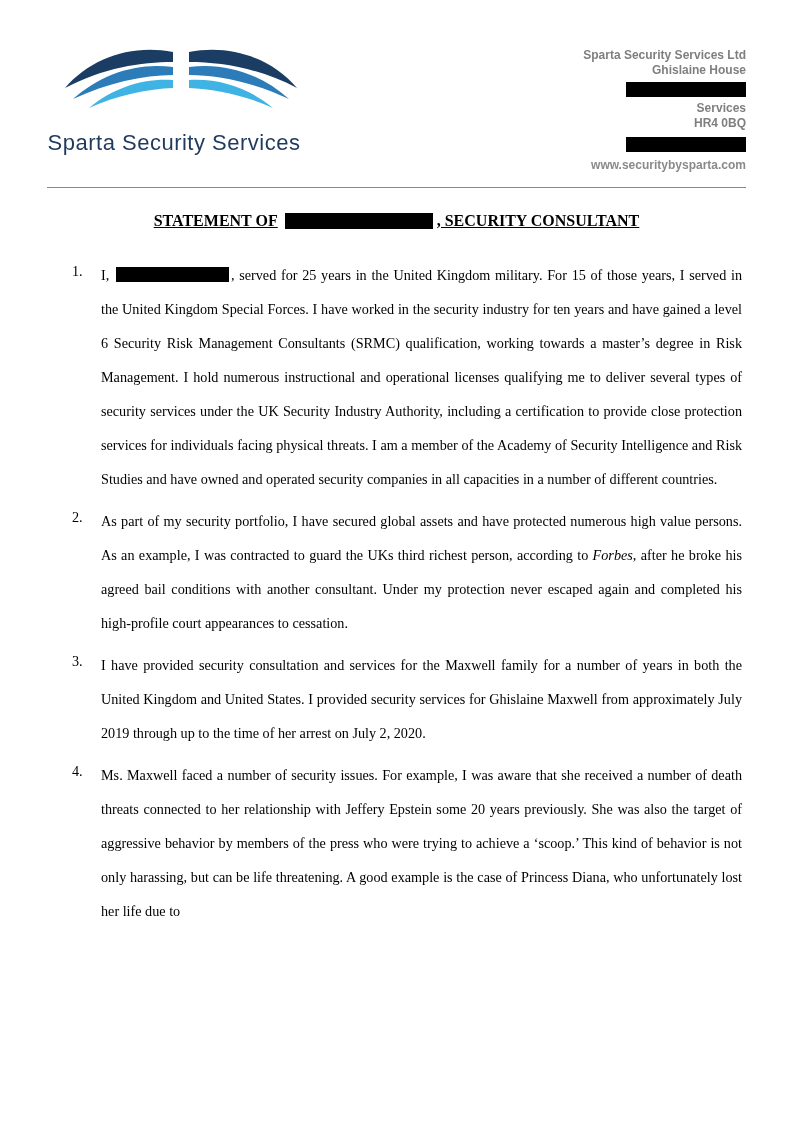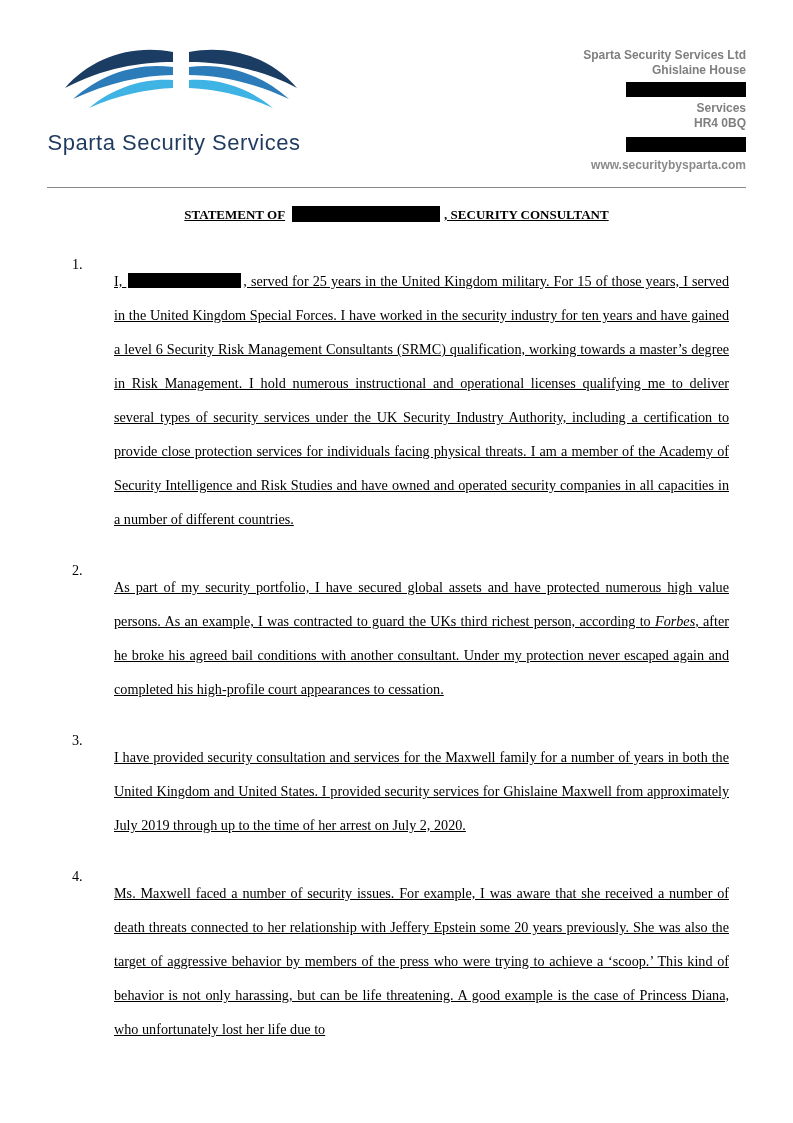--- a/index.html
+++ b/index.html
@@ -21,29 +21,29 @@
     font-size:12px;font-weight:bold;color:#7f7f7f;line-height:15px;padding-top:10px;
   }
   .redaction{background:#000;display:block;}
   .addr-bar{width:120px;height:15px;margin:4px 0 4px auto;}
   .addr-bar-2{width:120px;height:15px;margin:6px 0 6px auto;}
   .website{margin-top:2px;color:#8a8a8a;}
   
   .divider{border:none;border-top:1px solid #888;margin:14px 0 0 0;}
   
   .title{
-    margin:18px 0 0 0;text-align:center;font-size:13px;font-weight:bold;
+    margin:24px 0 0 0;text-align:center;font-size:16px;font-weight:bold;
     text-decoration:underline;font-family:"Liberation Serif", serif;
   }
   .title-redaction{display:inline-block;width:148px;height:16px;vertical-align:-3px;margin:0 4px 0 7px;}
   
   .body{margin-top:24px;padding-left:25px;font-size:14.2px;line-height:34px;}
   .item{display:flex;align-items:flex-start;}
   .num{width:25px;flex:0 0 25px;}
-  .text{margin:17px;flex:1;text-align:justify;text-decoration:underline;}
+  .text{margin:4px;flex:1;text-align:justify;}
   .inline-redaction{display:inline-block;width:113px;height:15px;vertical-align:-2px;margin:0 2px;}
   .italic{font-style:italic;}
 </style>
 </head>
 <body>
 
 <div class="page">
 
   <header class="letterhead">
     <div class="logo-block">

